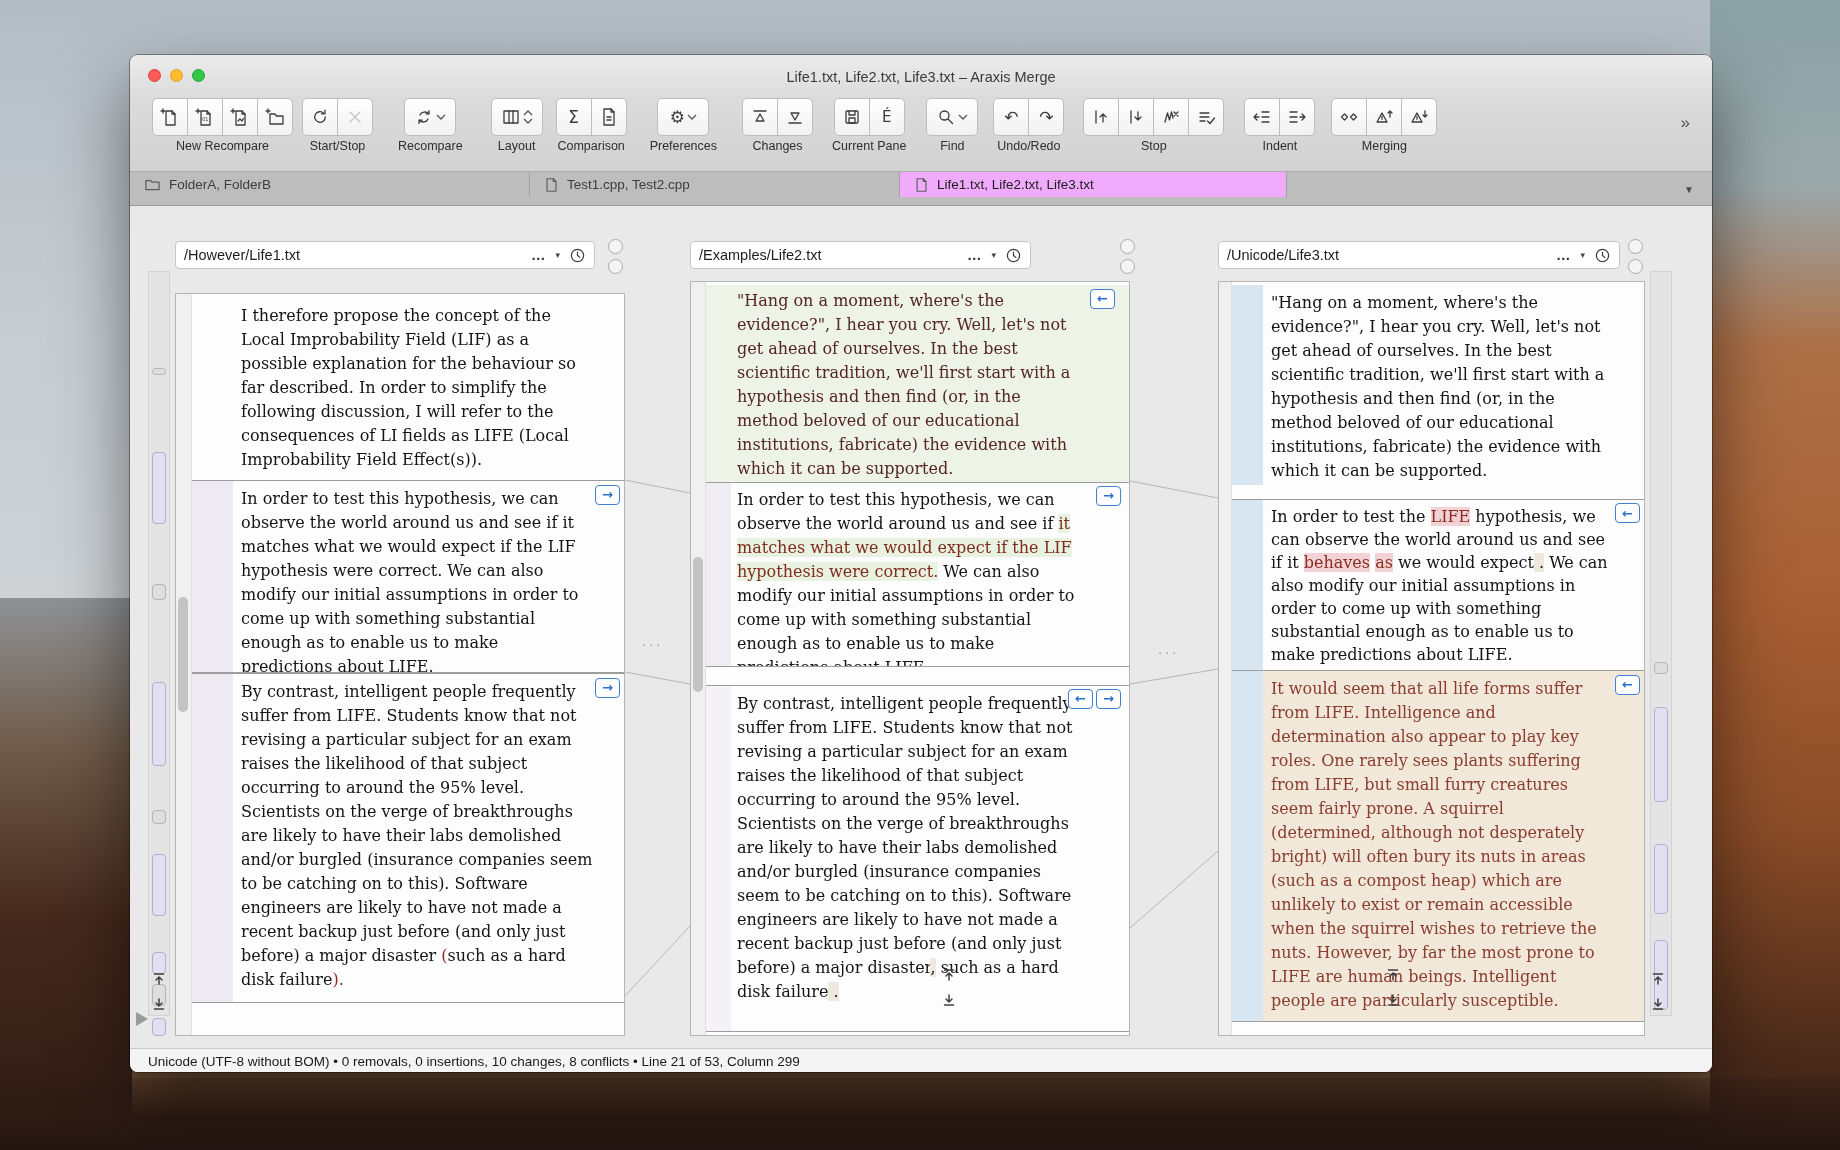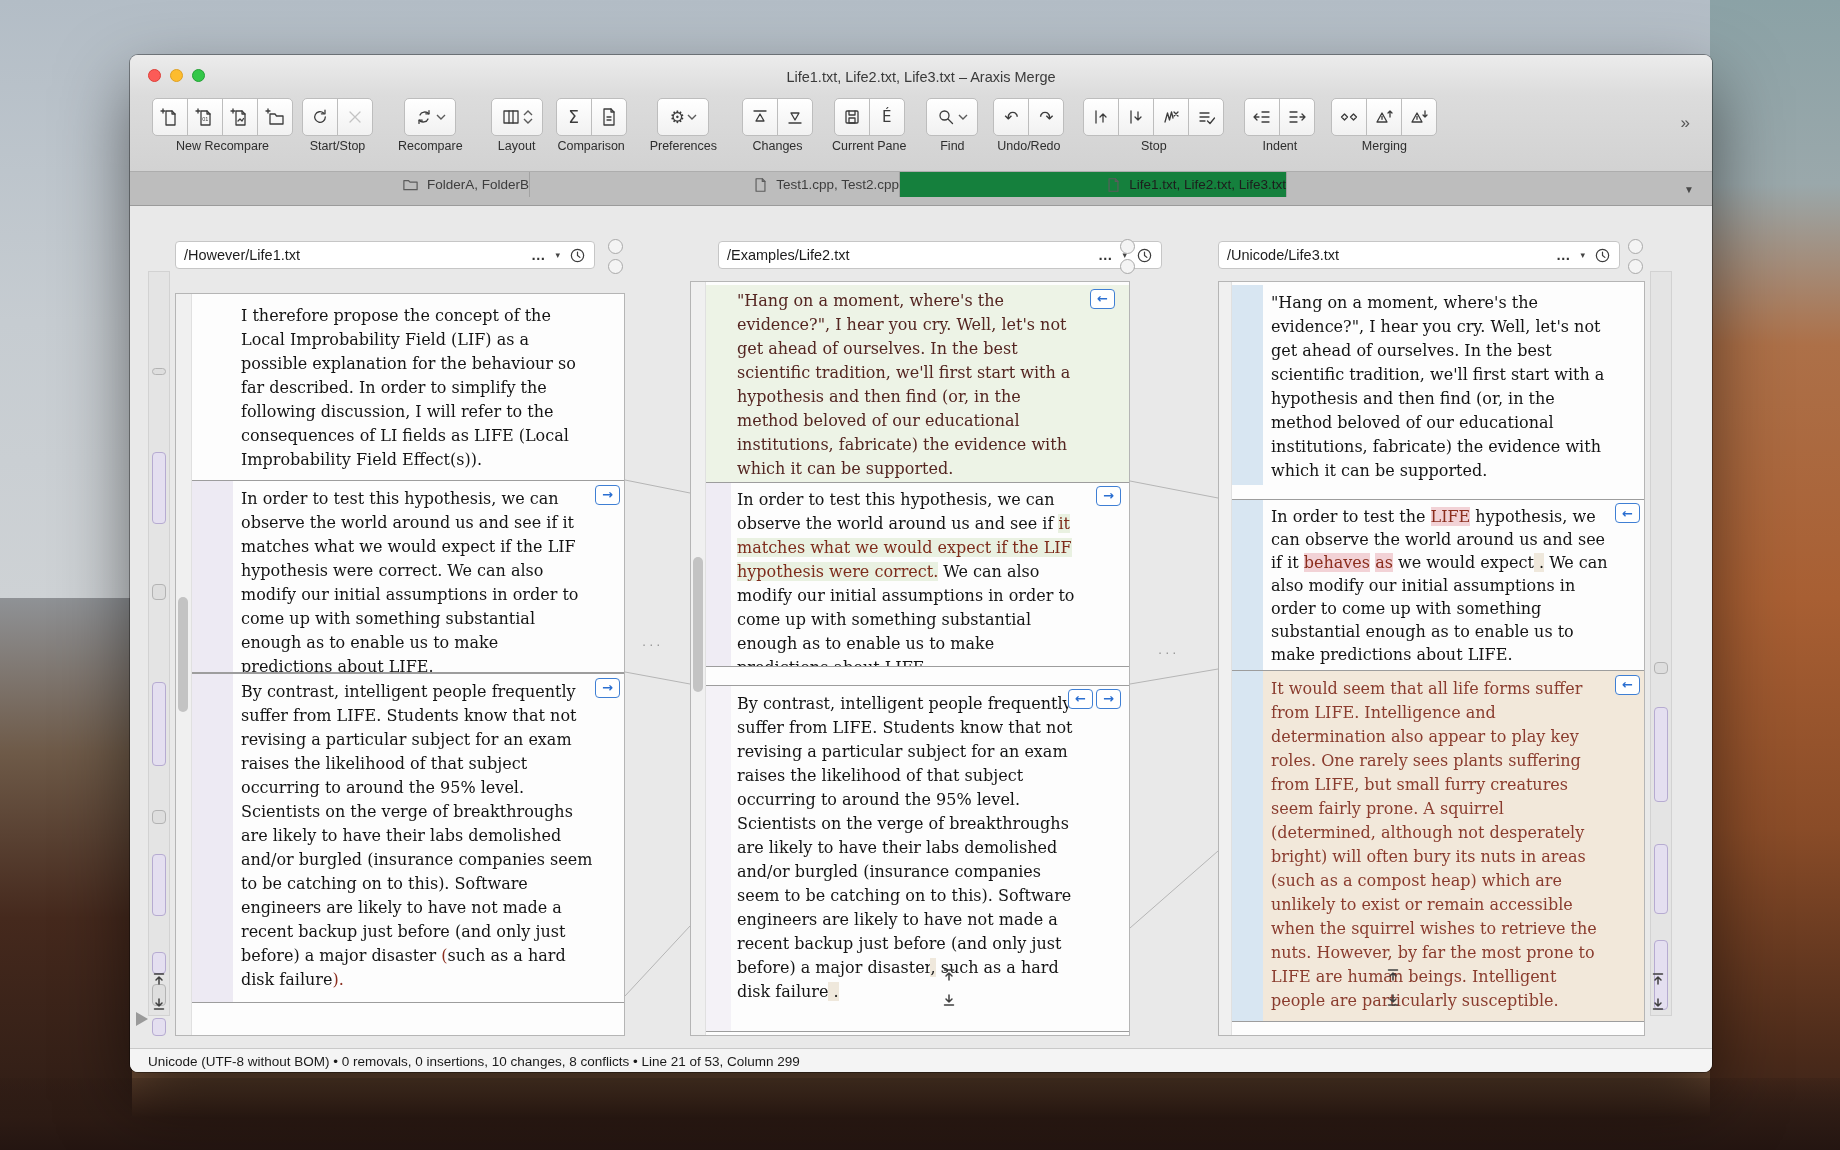--- a/index.html
+++ b/index.html
@@ -40,22 +40,22 @@
   .ic{stroke:#3c3c3c;fill:none;stroke-width:1.3;stroke-linecap:round;stroke-linejoin:round;}
   .ic.dis{stroke:#c3c3c3;}
   .ictxt{font-size:17px;color:#3c3c3c;font-family:"DejaVu Sans",sans-serif;line-height:1;}
   .ictxt.small{font-size:15px;}
   .chev{stroke:#5a5a5a;}
   .overflow{position:absolute;right:22px;top:18px;font-size:17px;color:#555;}
 
   
   .tabbar{position:relative;height:33px;background:#bdbdbd;border-bottom:1px solid #9b9b9b;display:flex;}
   .tab{box-sizing:border-box;height:25px;display:flex;align-items:center;padding-left:14px;gap:8px;
-    border-right:1px solid #a2a2a2;font-size:13.5px;color:#3d3d3d;justify-content:flex-end;}
-  .tab.active{background:#15803d;color:#1d1d1d;}
+    border-right:1px solid #a2a2a2;font-size:13.5px;color:#3d3d3d;}
+  .tab.active{background:#f0abfc;color:#1d1d1d;}
   .tab .ic{stroke:#5c5c5c;}
   .tab-caret{position:absolute;right:18px;top:12px;font-size:10px;color:#4a4a4a;}
 
   
   .content{position:relative;height:842px;background:#e9e9e9;}
 
   .pathbox{position:absolute;top:35px;height:28px;background:#ffffff;border:1px solid #c6c6c6;border-radius:4px;
     box-sizing:border-box;display:flex;align-items:center;padding:0 8px;font-size:14.5px;color:#1c1c1c;}
   .pathbox .ptext{flex:1;white-space:nowrap;overflow:hidden;}
   .pathbox .dots3{font-weight:700;color:#333;margin-right:9px;letter-spacing:1px;}
@@ -416,21 +416,21 @@
         <svg class="ic" width="17" height="17" viewBox="0 0 18 18">
             <circle cx="9" cy="9" r="6.5"></circle>
             <path d="M9 5.5V9l2.5 2"></path>
           </svg>
       </div>
       <div class="linkdots" style="left:478px;top:33px">
         <div class="linkdot"></div>
         <div class="linkdot"></div>
       </div>
 
-      <div class="pathbox" style="left:588px;width:444px">
+      <div class="pathbox" style="left:560px;width:341px">
         <span class="ptext">/Examples/Life2.txt</span>
         <span class="dots3">…</span>
         <span class="pcaret">▾</span>
         <svg class="ic" width="17" height="17" viewBox="0 0 18 18">
             <circle cx="9" cy="9" r="6.5"></circle>
             <path d="M9 5.5V9l2.5 2"></path>
           </svg>
       </div>
       <div class="linkdots" style="left:990px;top:33px">
         <div class="linkdot"></div>

